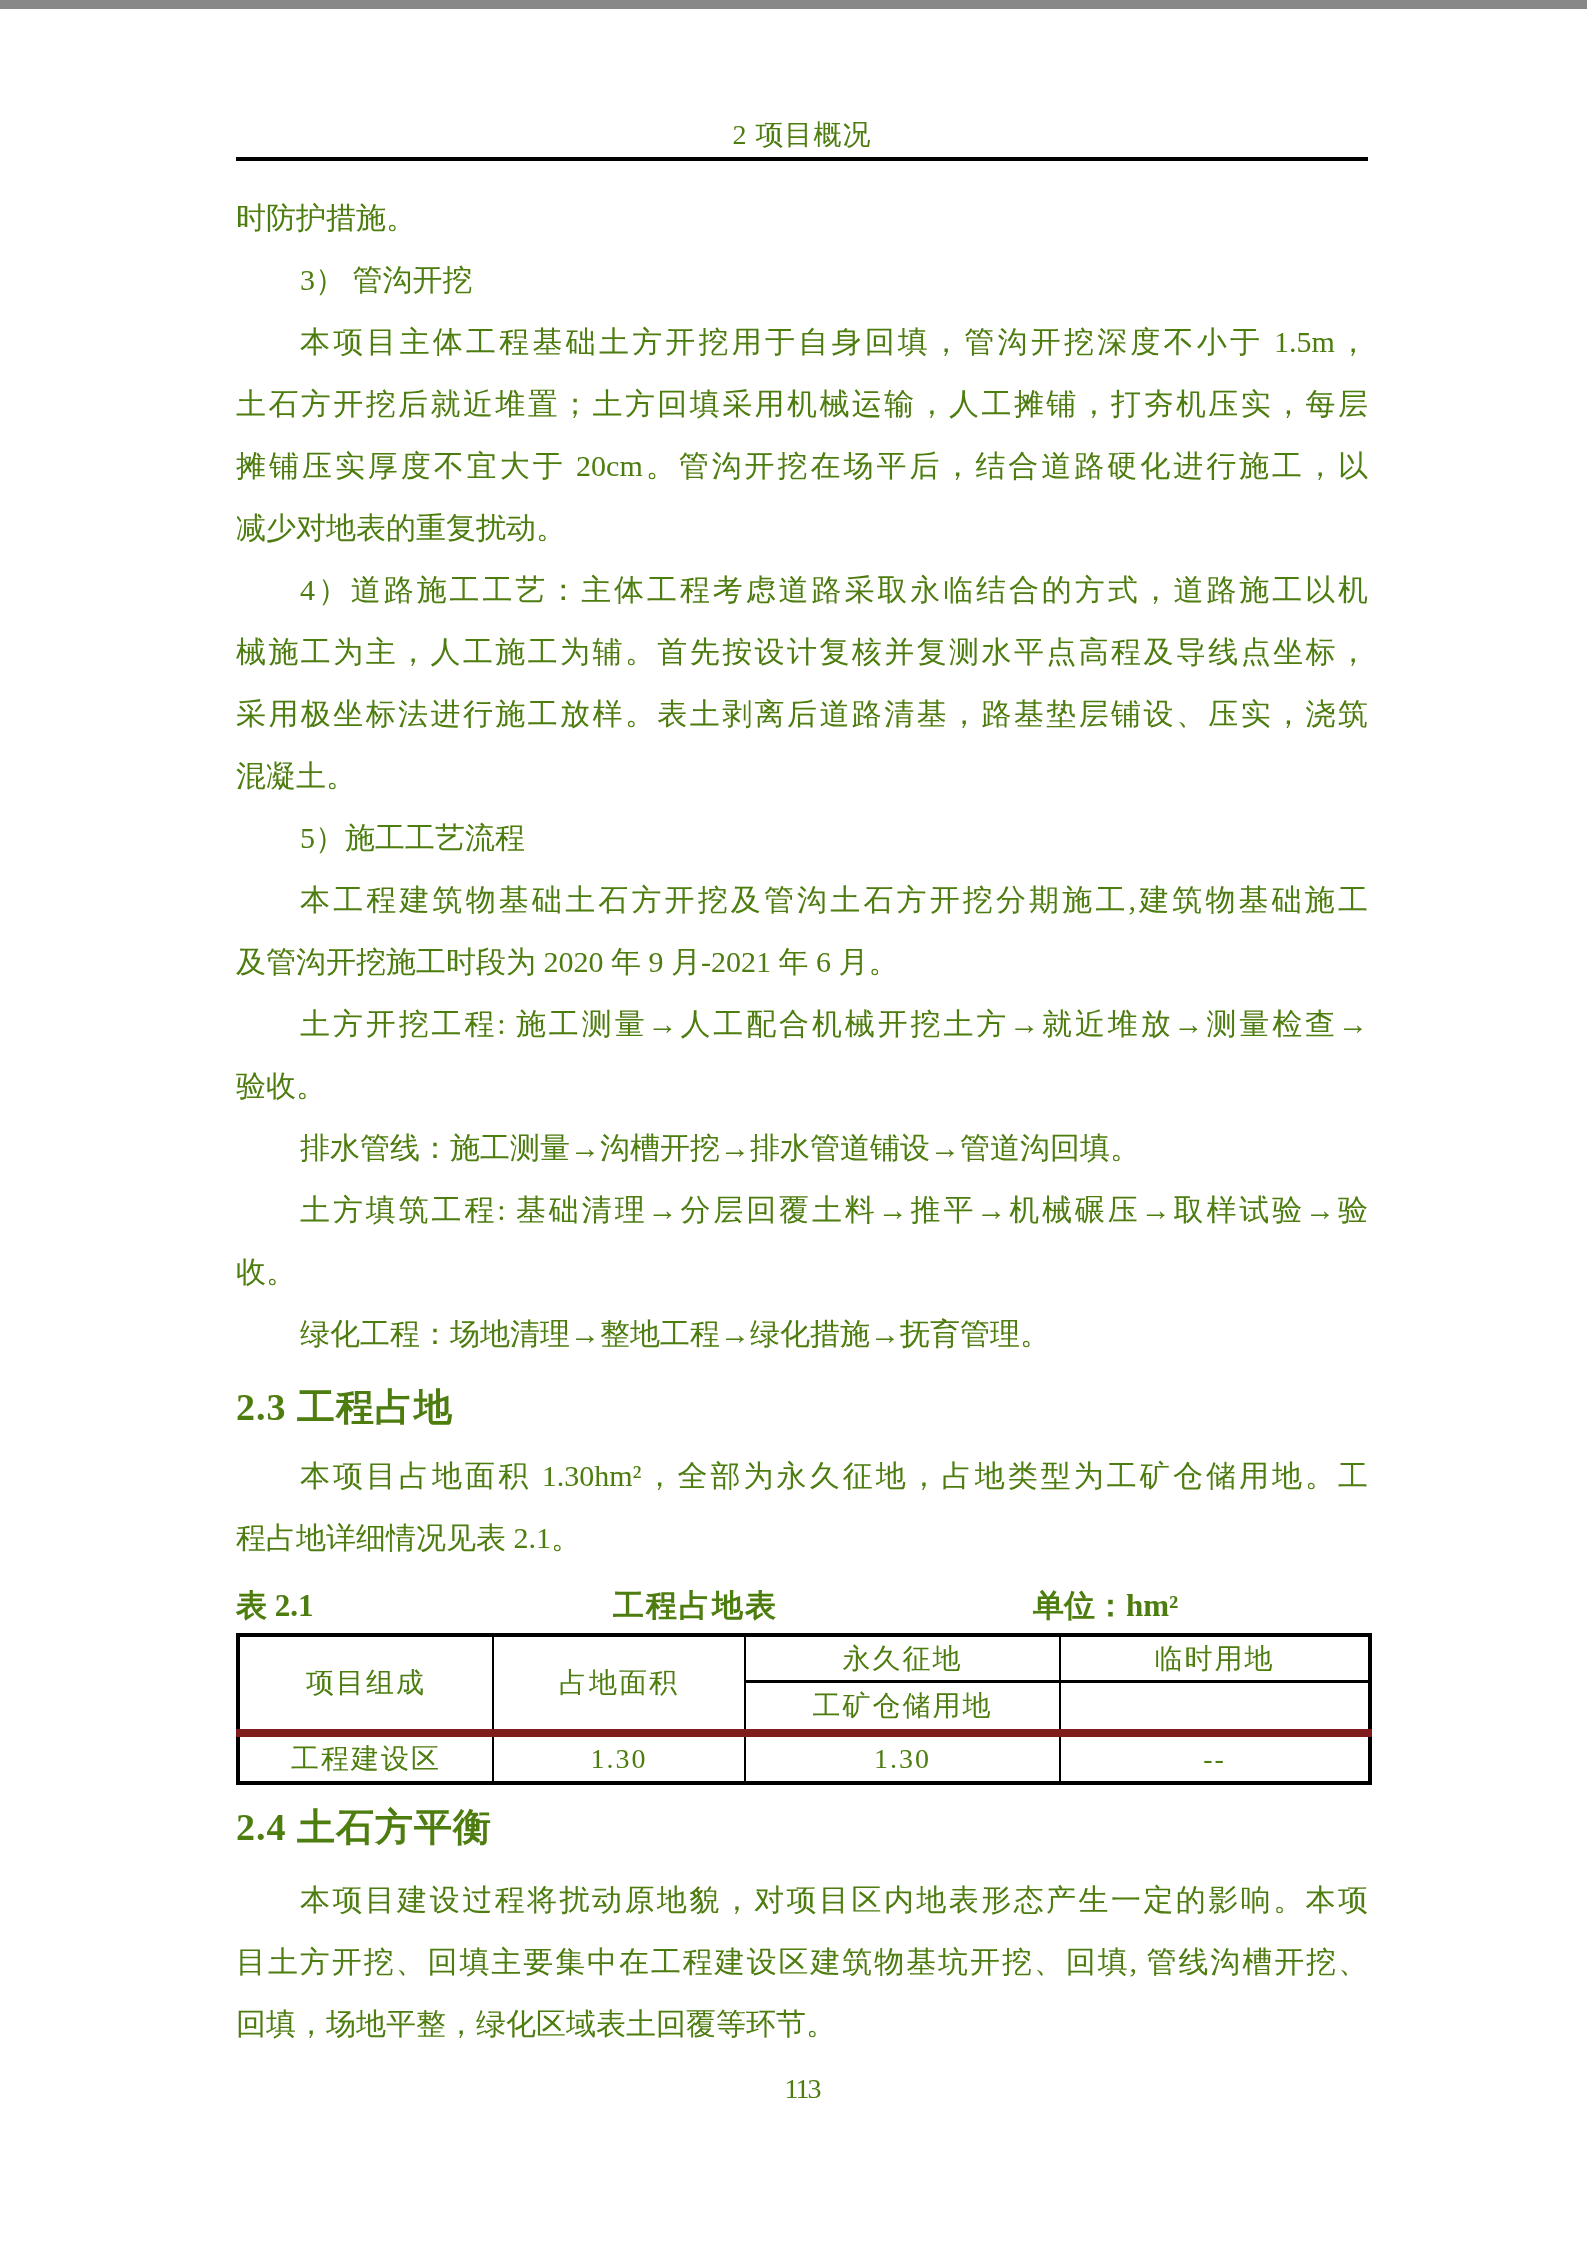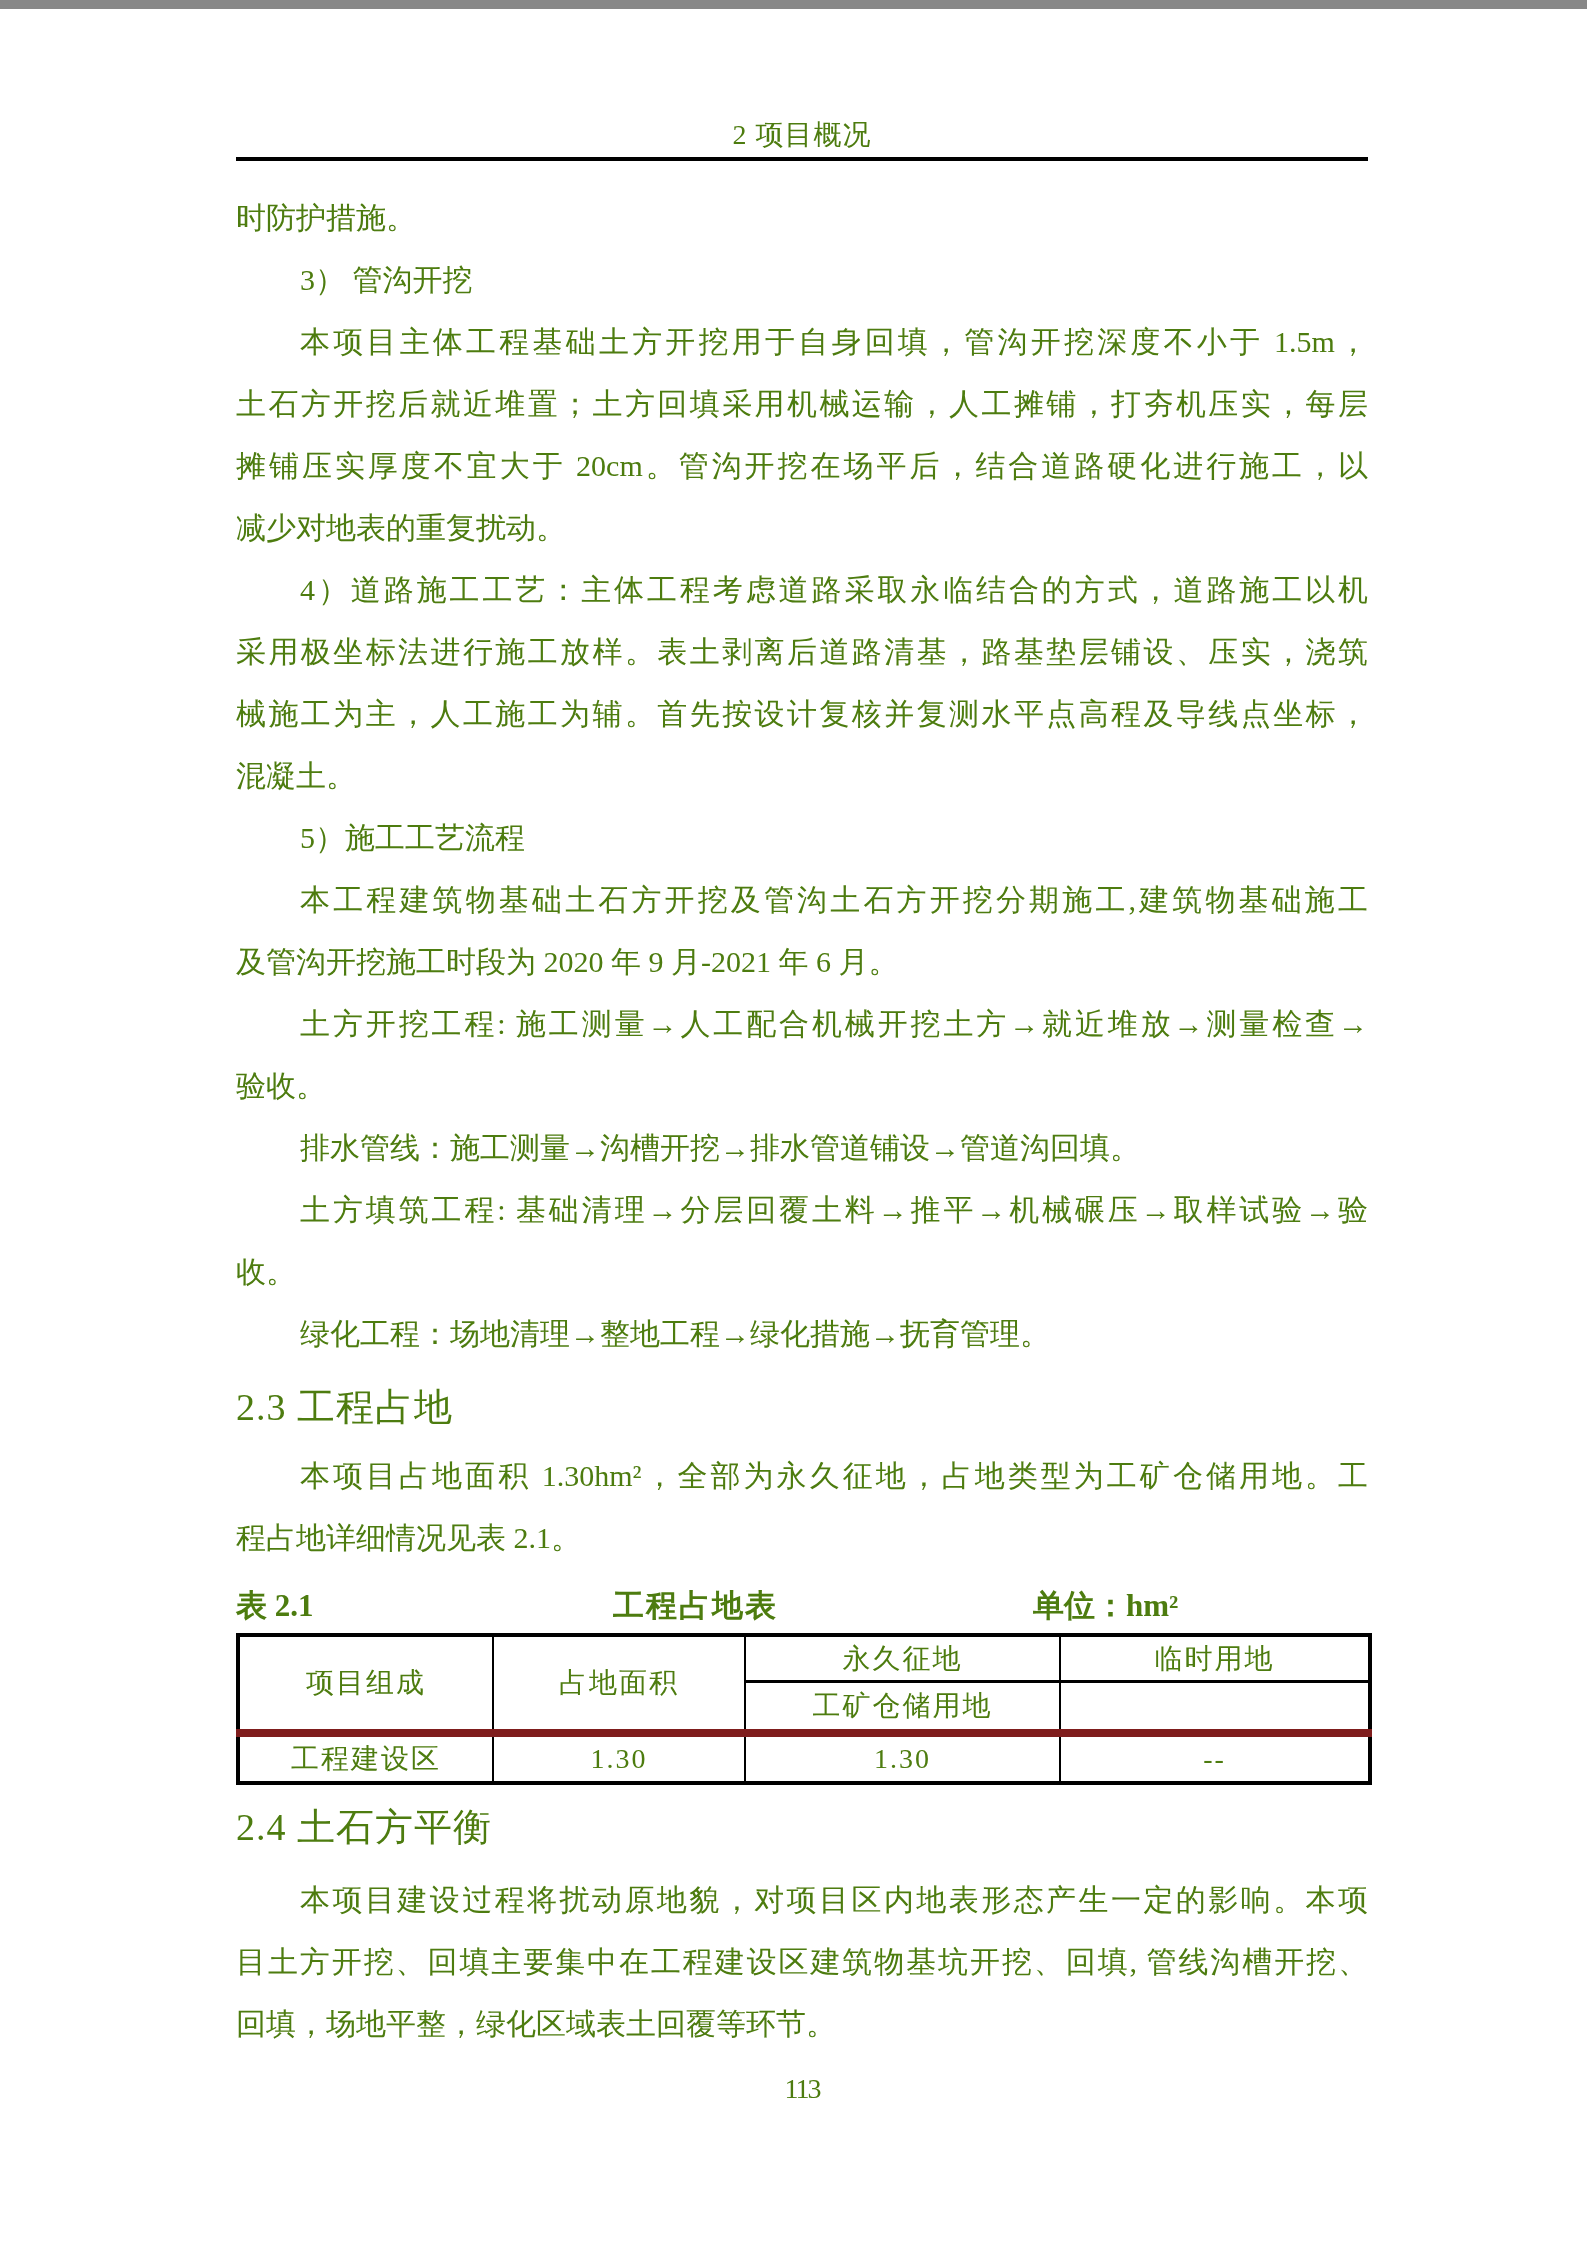--- a/index.html
+++ b/index.html
@@ -40,21 +40,21 @@
   .ind { padding-left: 64px; }
   .fill {
     white-space: normal;
     text-align: justify;
     text-align-last: justify;
   }
   .sec-heading {
     margin: 18px 0 0 0;
     font-size: 38px;
     line-height: 48px;
-    font-weight: normal;
+    font-weight: bold;
     letter-spacing: 1px;
   }
   .body-block2 { margin-top: 14px; }
   .tbl-caption {
     position: relative;
     margin-top: 18px;
     height: 40px;
     font-size: 31px;
     font-weight: bold;
     line-height: 38px;
@@ -99,22 +99,22 @@
     <div class="header-rule"></div>
 
     <div class="body-block1">
       <div class="ln">时防护措施。</div>
       <div class="ln ind">3） 管沟开挖</div>
       <div class="ln ind fill">本项目主体工程基础土方开挖用于自身回填，管沟开挖深度不小于 1.5m，</div>
       <div class="ln fill">土石方开挖后就近堆置；土方回填采用机械运输，人工摊铺，打夯机压实，每层</div>
       <div class="ln fill">摊铺压实厚度不宜大于 20cm。管沟开挖在场平后，结合道路硬化进行施工，以</div>
       <div class="ln">减少对地表的重复扰动。</div>
       <div class="ln ind fill">4）道路施工工艺：主体工程考虑道路采取永临结合的方式，道路施工以机</div>
+      <div class="ln fill">械施工为主，人工施工为辅。首先按设计复核并复测水平点高程及导线点坐标，</div>
       <div class="ln fill">采用极坐标法进行施工放样。表土剥离后道路清基，路基垫层铺设、压实，浇筑</div>
-      <div class="ln fill">械施工为主，人工施工为辅。首先按设计复核并复测水平点高程及导线点坐标，</div>
       <div class="ln">混凝土。</div>
       <div class="ln ind">5）施工工艺流程</div>
       <div class="ln ind fill">本工程建筑物基础土石方开挖及管沟土石方开挖分期施工,建筑物基础施工</div>
       <div class="ln">及管沟开挖施工时段为 2020 年 9 月-2021 年 6 月。</div>
       <div class="ln ind fill">土方开挖工程: 施工测量→人工配合机械开挖土方→就近堆放→测量检查→</div>
       <div class="ln">验收。</div>
       <div class="ln ind">排水管线：施工测量→沟槽开挖→排水管道铺设→管道沟回填。</div>
       <div class="ln ind fill">土方填筑工程: 基础清理→分层回覆土料→推平→机械碾压→取样试验→验</div>
       <div class="ln">收。</div>
       <div class="ln ind">绿化工程：场地清理→整地工程→绿化措施→抚育管理。</div>

